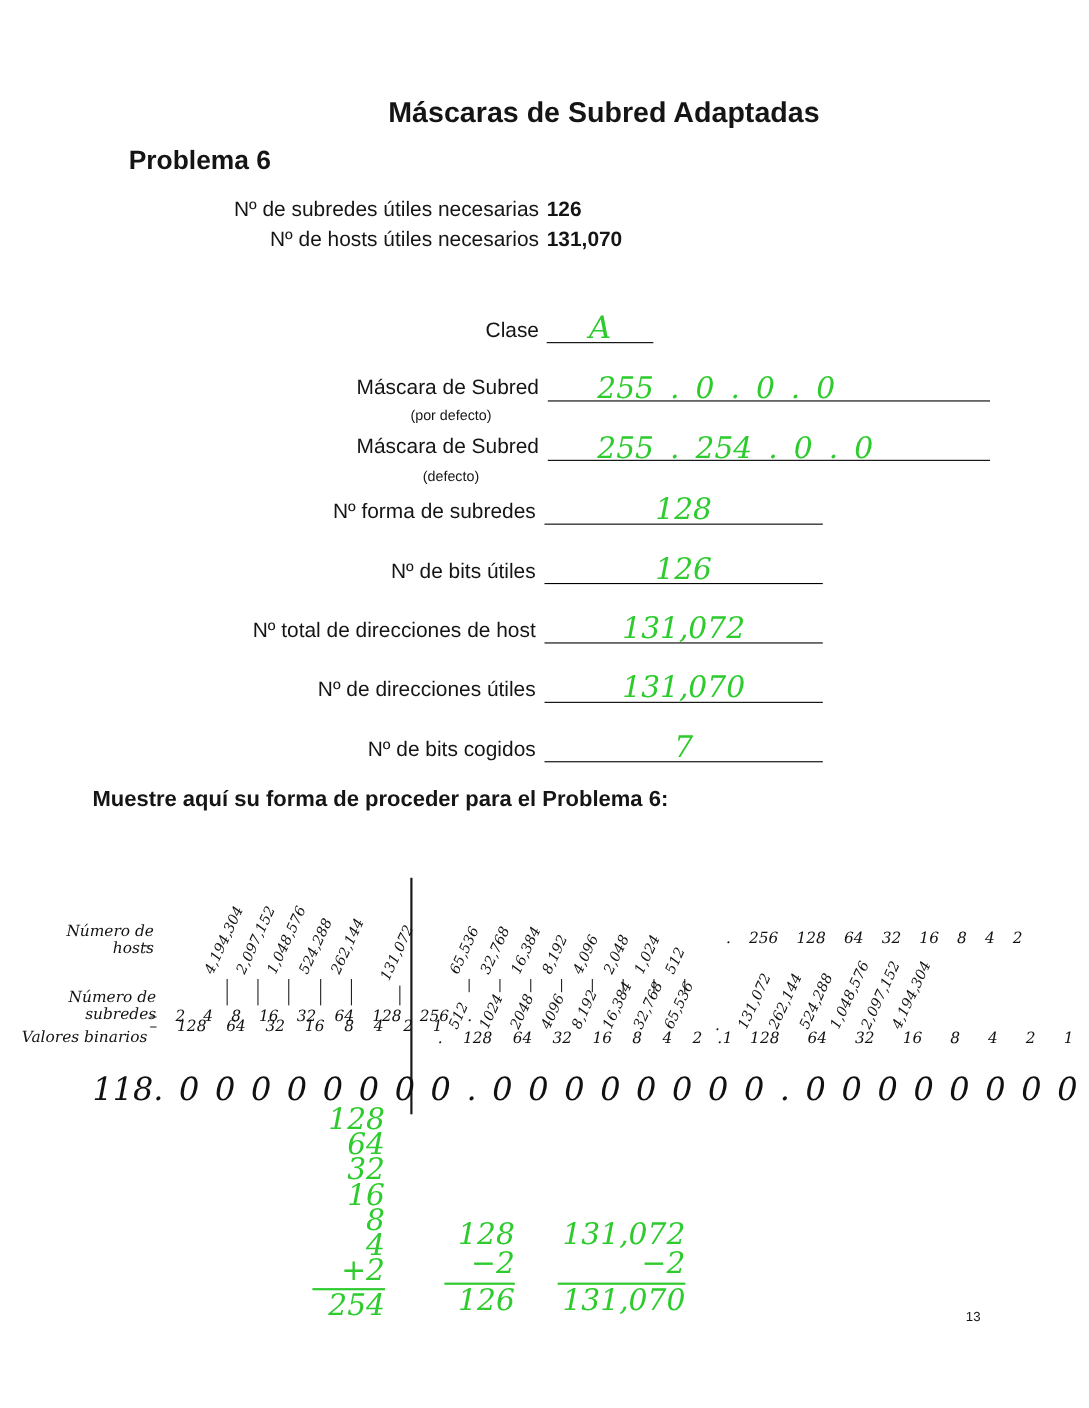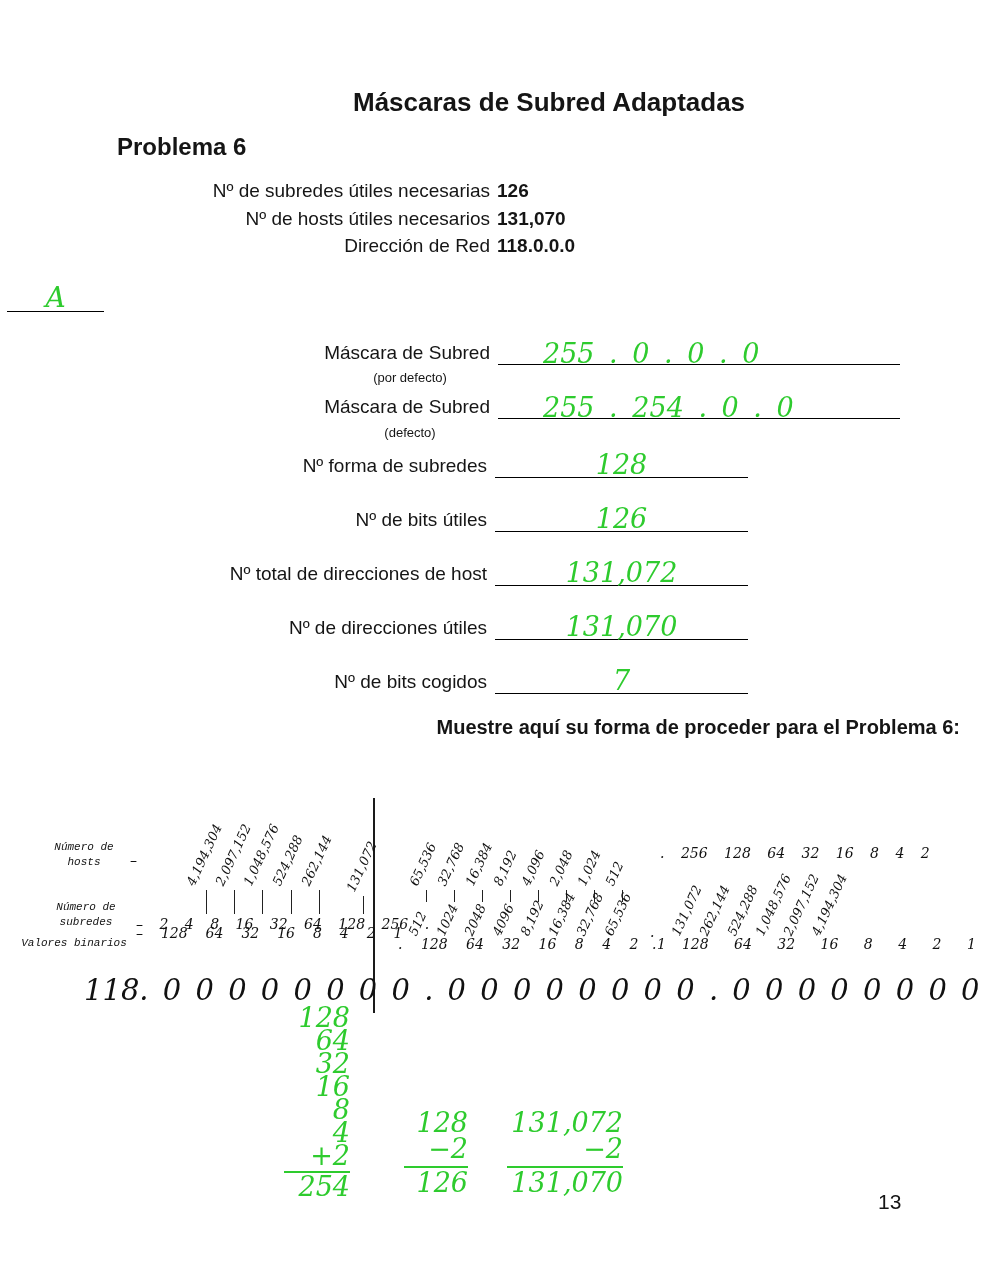--- a/index.html
+++ b/index.html
@@ -25,60 +25,57 @@
   .m-line { position:absolute; border-bottom:1.6px solid #000; }
   .m-val { position:absolute; bottom:-5px; font-size:27px; word-spacing:6px; white-space:nowrap; }
   .sub-lbl { position:absolute; left:330px; width:160px; text-align:center; font-size:13px; }
 
   .field-row { position:absolute; left:0; width:990px; white-space:nowrap; }
   .f-label { display:inline-block; width:487px; text-align:right; font-size:19px; }
   .f-line { display:inline-block; position:relative; margin-left:8px; width:253px; height:22px;
             border-bottom:1.6px solid #000; vertical-align:-6px; }
   .f-val { position:absolute; left:0; right:0; bottom:-3px; text-align:center; font-size:27px; white-space:nowrap; }
 
-  .work-heading { position:absolute; left:0; top:716px; width:960px; padding-left:44px;
-                  text-align:right; font-size:20px; font-weight:bold; white-space:nowrap; }
+  .work-heading { position:absolute; left:0; top:716px; width:960px; padding-left:84px;
+                  text-align:left; font-size:20px; font-weight:bold; white-space:nowrap; }
 
   .chart { position:absolute; left:0; top:790px; width:990px; height:235px; }
   .chart .vline { position:absolute; left:373px; top:8px; width:1.6px; height:215px; background:#1a1a1a; }
-  .chart-lbl { position:absolute; font-size:11px; text-align:center; line-height:15px;font-family:Liberation Mono, monospace; }
+  .chart-lbl { position:absolute; font-size:14px; text-align:right; line-height:15px; }
   .rot { position:absolute; font-family:"DejaVu Serif", serif; font-style:italic; font-size:13px;
          line-height:15px; height:15px; white-space:nowrap; transform:rotate(-65deg);
          transform-origin:0 100%; color:#111; }
   .hrow { position:absolute; font-size:14px; white-space:nowrap; }
   .tick { position:absolute; width:1.4px; background:#222; }
   .ip-row { position:absolute; font-size:29px; color:#111; white-space:nowrap; word-spacing:5px; }
 
   .calc-col { position:absolute; display:flex; flex-direction:column; align-items:flex-end;
               font-size:27px; line-height:23px; }
   .calc-col span { white-space:nowrap; }
   .sum-line { width:100%; border-top:2.5px solid #2ecb2e; margin:4px 0 2px; }
 
-  .page-num { position:absolute; left:878px; top:1190px; font-size:21px; }
+  .page-num { position:absolute; left:878px; top:1190px; font-size:12px; }
 </style>
 </head>
 <body>
 
 <div class="page">
 
   <div class="abs title" style="left:353px; top:87px">Máscaras de Subred Adaptadas</div>
   <div class="abs problem" style="left:117px; top:133px">Problema 6</div>
 
   <div class="given-row" style="top:180px">
     <span class="given-label">Nº de subredes útiles necesarias</span><span class="given-value">126</span>
   </div>
   <div class="given-row" style="top:208px">
     <span class="given-label">Nº de hosts útiles necesarios</span><span class="given-value">131,070</span>
   </div>
-  <div class="given-row" style="top:235px">
-    <span class="given-label">Dirección de Red</span><span class="given-value">118.0.0.0</span>
-  </div>
 
   <div class="given-row" style="top:288px">
-    <span class="answer-line" style="width:97px"><span class="hand">A</span></span>
+    <span class="given-label">Clase</span><span class="answer-line" style="width:97px"><span class="hand">A</span></span>
   </div>
 
   <div>
     <span class="r-label" style="left:0; top:342px">Máscara de Subred</span>
     <div class="m-line" style="left:498px; top:339px; width:402px; height:26px">
       <span class="hand m-val" style="left:45px">255 . 0 . 0 . 0</span>
     </div>
     <span class="sub-lbl" style="top:370px">(por defecto)</span>
   </div>
 

